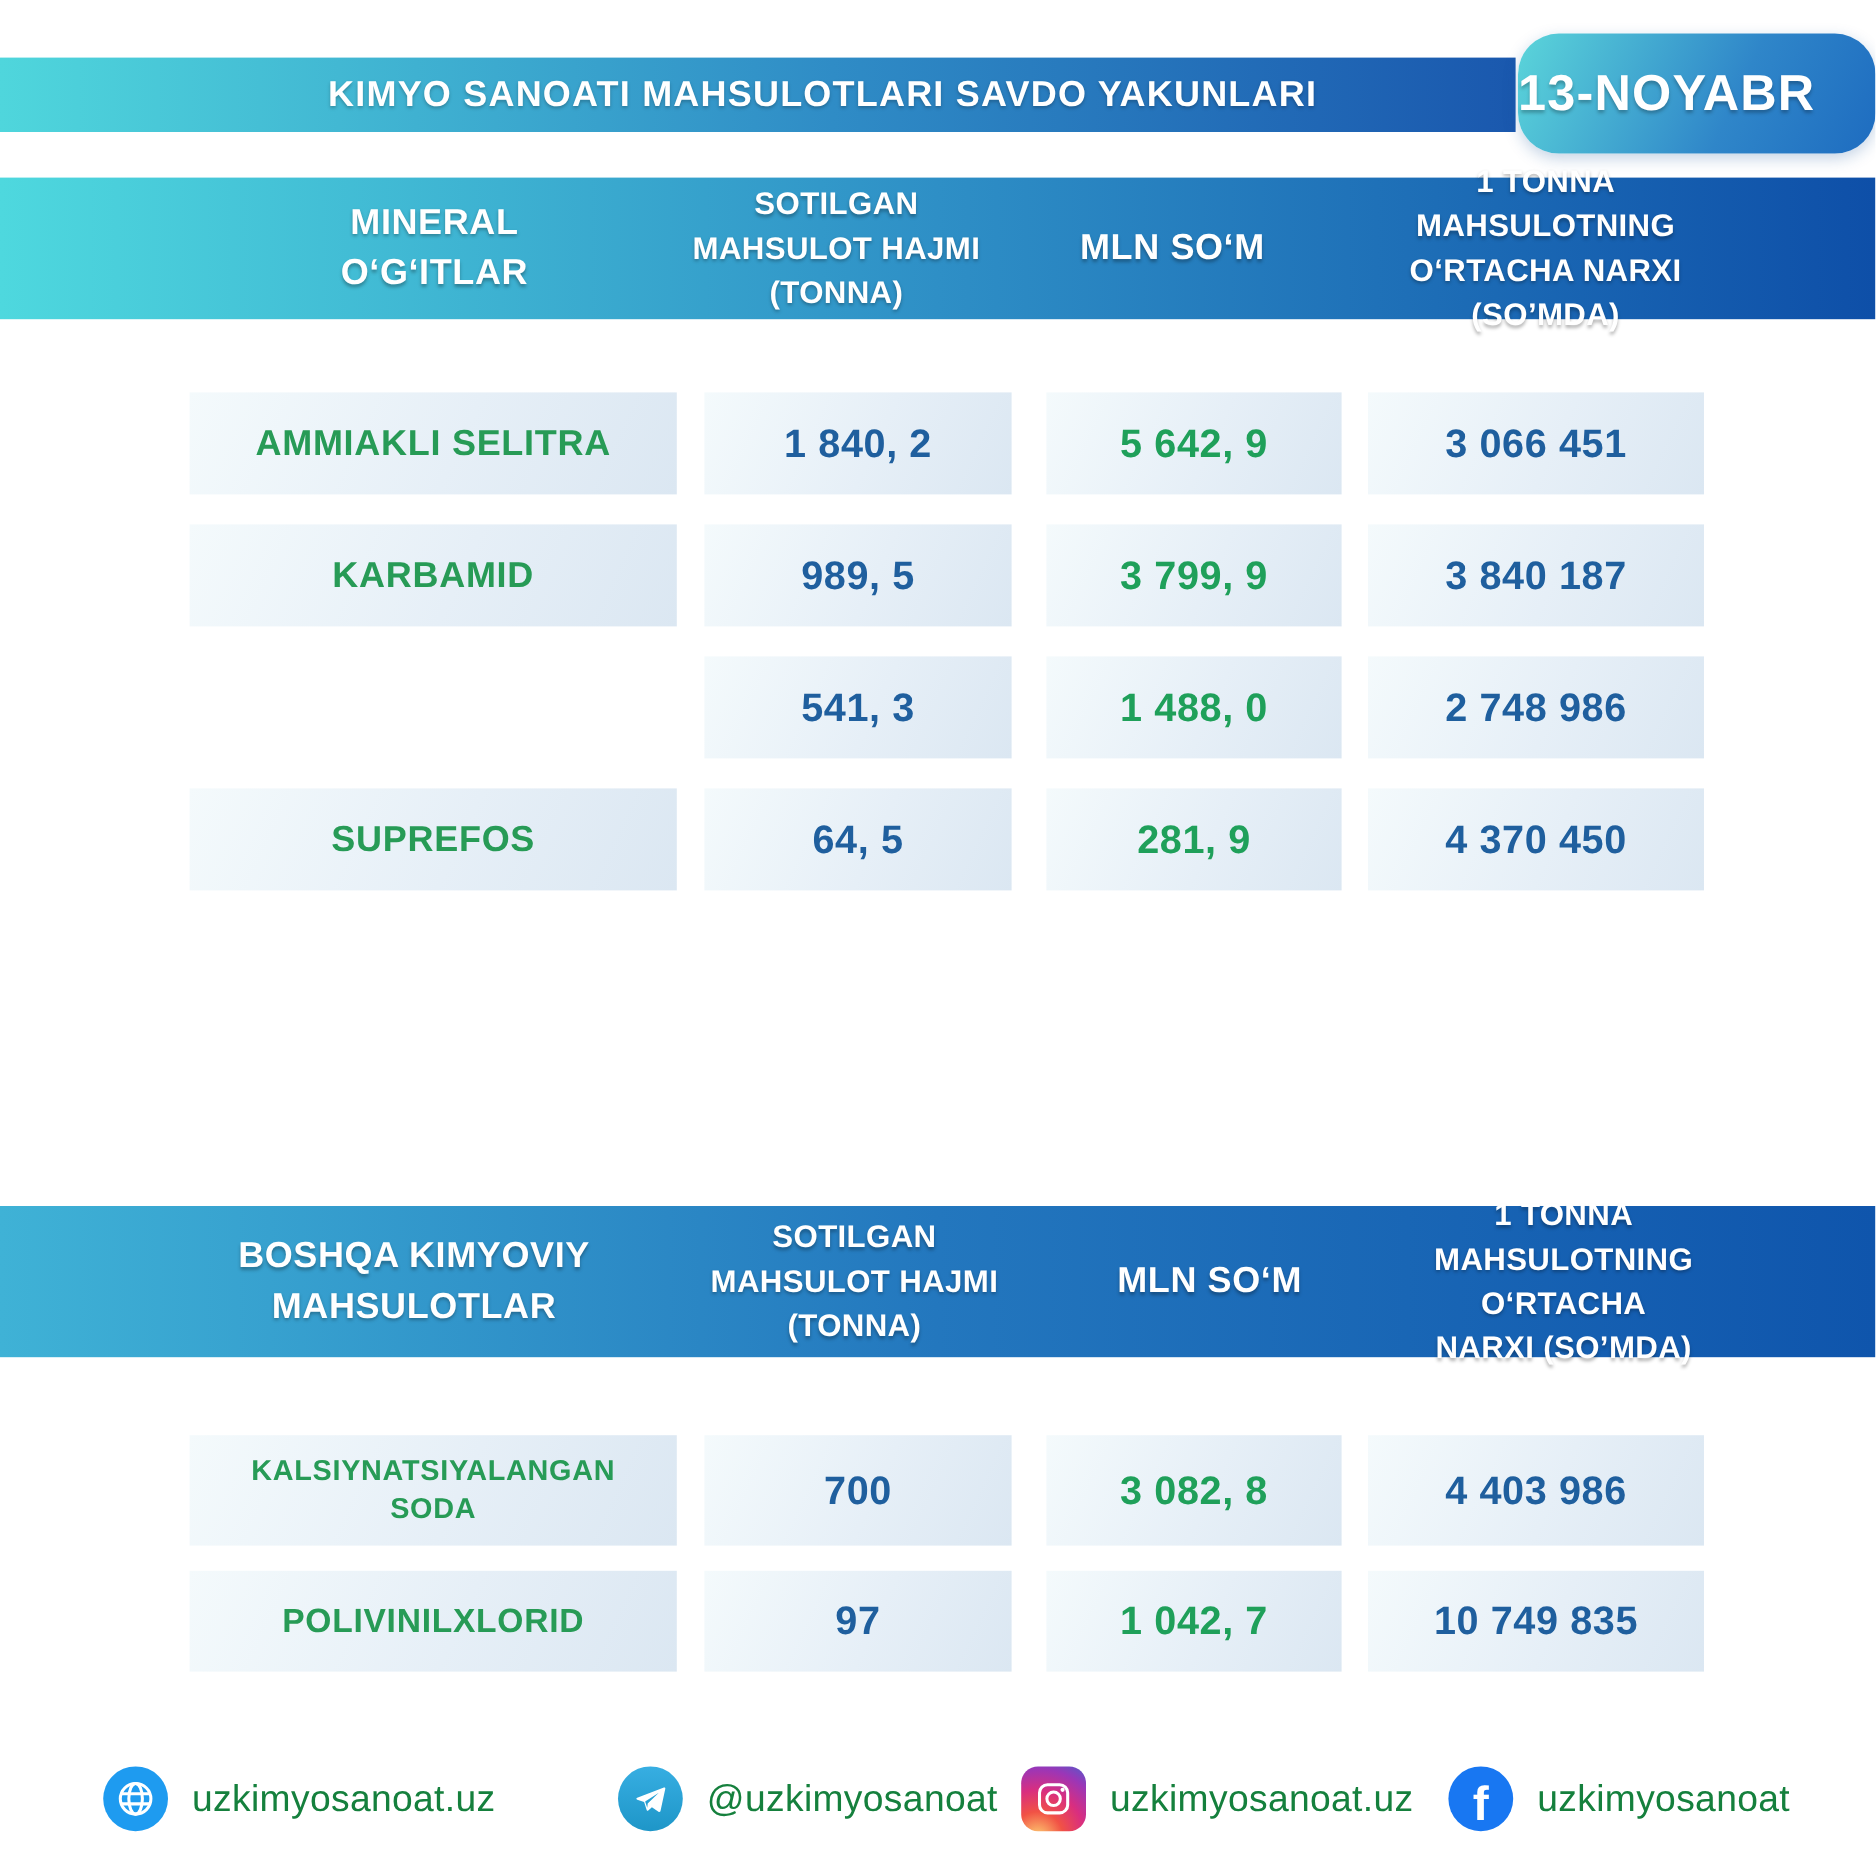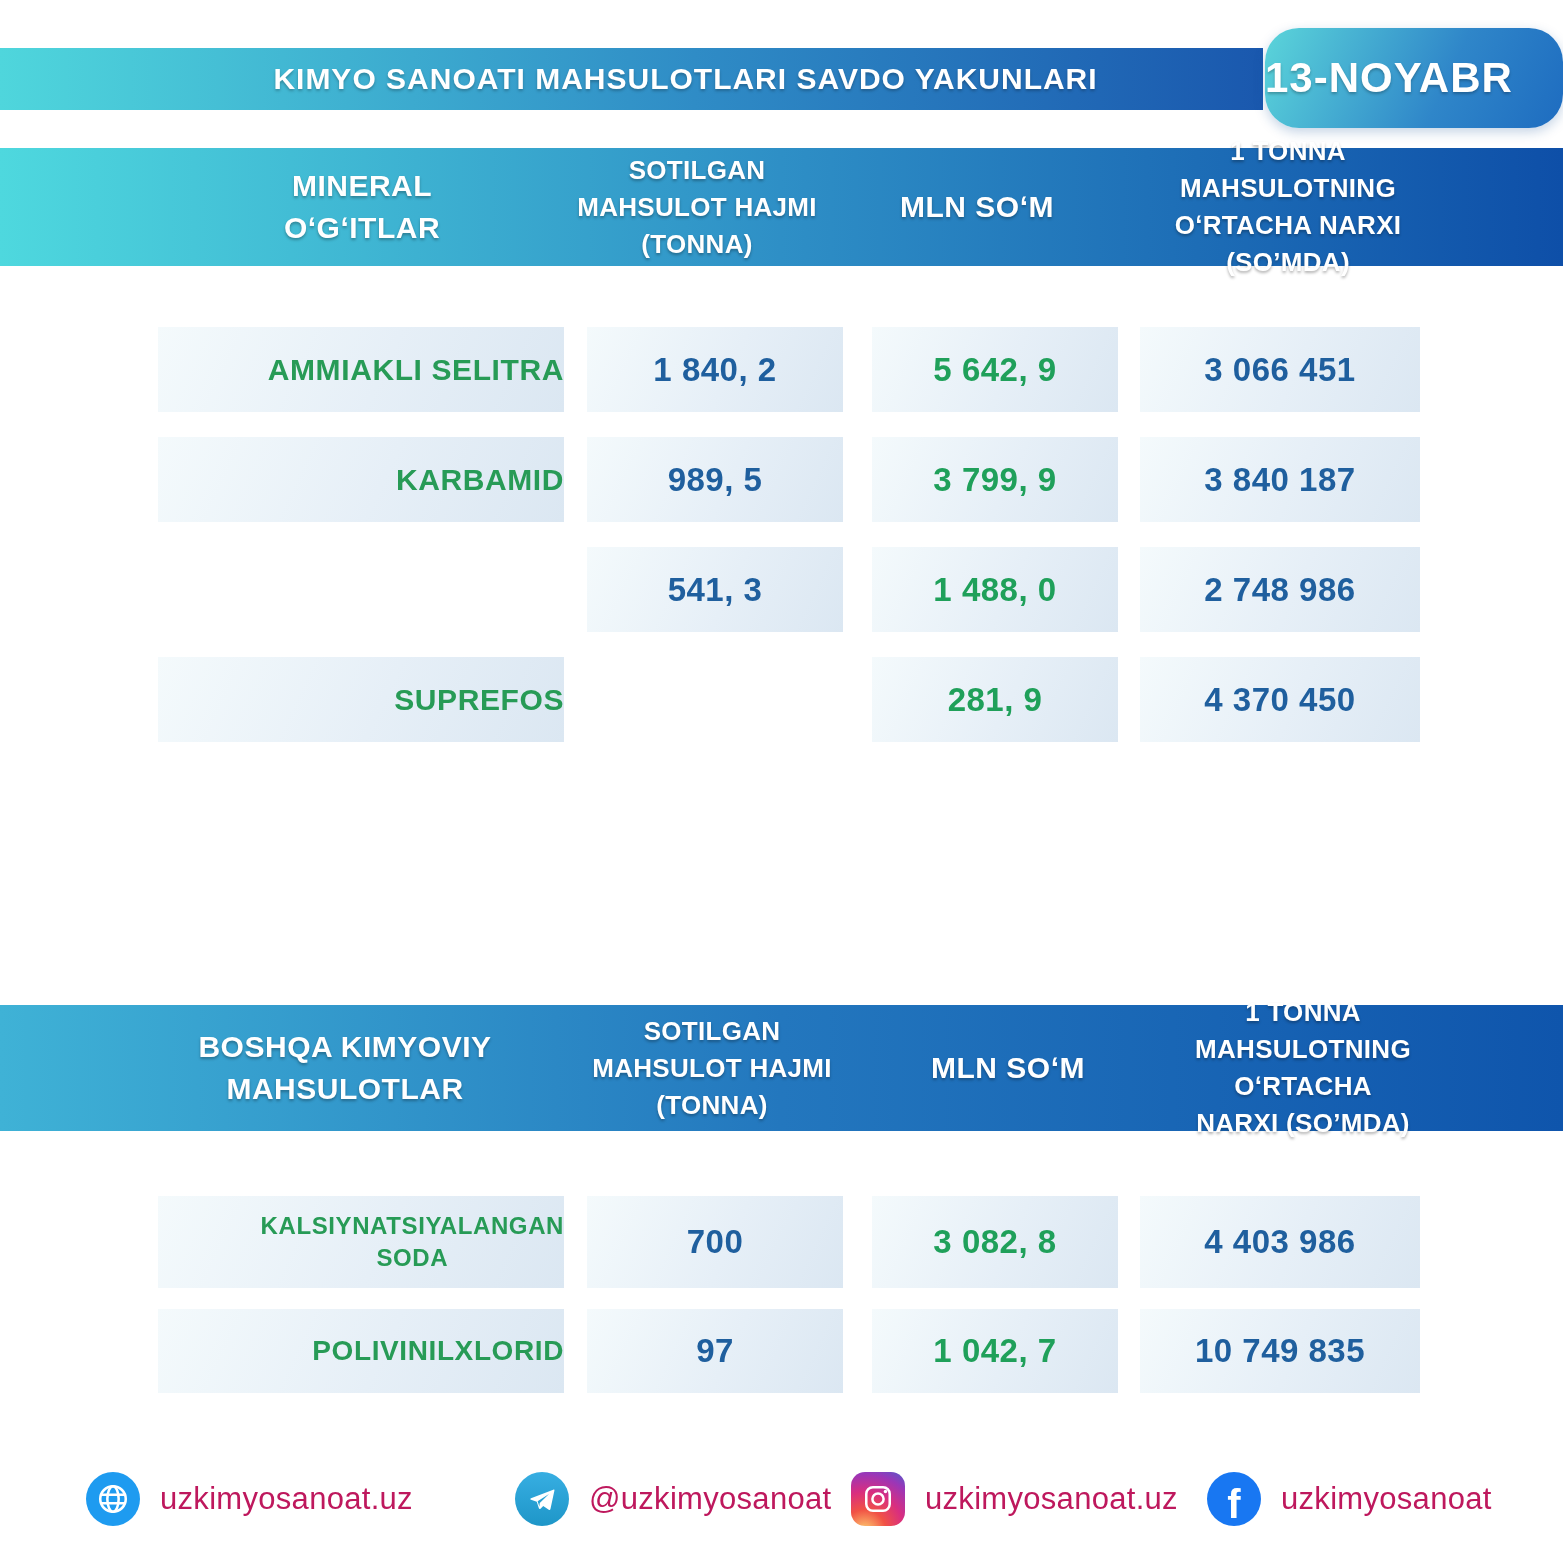--- a/index.html
+++ b/index.html
@@ -57,36 +57,36 @@
   .tbl-2 { top:1196px; }
   .row { position:relative; width:100%; }
   .tbl-1 .row { height:85px; margin-bottom:25px; }
   .tbl-2 .row-a { height:92px; margin-bottom:21px; }
   .tbl-2 .row-b { height:84px; }
   .cell {
     position:absolute; top:0; height:100%;
     background:linear-gradient(115deg,#f4fafc 0%,#e6eff7 55%,#dbe7f2 100%);
     display:flex; align-items:center; justify-content:center; text-align:center;
   }
-  .c1 { left:158px; width:406px;justify-content:flex-end; }
+  .c1 { left:158px; width:406px; }
   .c2 { left:587px; width:256px; }
   .c3 { left:872px; width:246px; }
   .c4 { left:1140px; width:280px; }
   .name  { color:#279B56; font-weight:bold; font-size:30px; letter-spacing:0.6px; }
   .name-sm { font-size:24px; line-height:32px; white-space:pre-line; }
   .num-b { color:#1F5F9E; font-weight:bold; font-size:33px; letter-spacing:0.5px; }
   .num-g { color:#1FA05A; font-weight:bold; font-size:33px; letter-spacing:0.5px; }
 
   
   .footer-item {
     position:absolute; top:1470px; height:58px;
     display:flex; align-items:center; gap:20px;
   }
   .f-web { left:86px; } .f-tg { left:515px; } .f-ig { left:851px; } .f-fb { left:1207px; }
-  .footer-item .handle { color:#be185d; font-size:31px; letter-spacing:0.3px; }
+  .footer-item .handle { color:#15803d; font-size:31px; letter-spacing:0.3px; }
   .icon-circle {
     width:54px; height:54px; border-radius:50%;
     display:flex; align-items:center; justify-content:center; flex:0 0 auto;
   }
   .globe-bg { background:#1E9BF0; }
   .tg-bg { background:linear-gradient(180deg,#37AEE2 0%,#1E96C8 100%); }
   .fb-bg { background:#1877F2; }
   .ig-bg {
     width:54px; height:54px; border-radius:14px; flex:0 0 auto;
     background:radial-gradient(circle at 25% 110%, #FED373 0%, #F15245 30%, #D92E7F 55%, #9B36B7 80%, #515BCA 100%);
@@ -155,20 +155,23 @@
           <span class="num-g">1 488, 0</span>
         </div>
       <div class="cell c4">
           <span class="num-b">2 748 986</span>
         </div>
     </div>
     <div class="row">
       <div class="cell c1">
           <span class="name">SUPREFOS</span>
         </div>
+      <div class="cell c2">
+          <span class="num-b">64, 5</span>
+        </div>
       <div class="cell c3">
           <span class="num-g">281, 9</span>
         </div>
       <div class="cell c4">
           <span class="num-b">4 370 450</span>
         </div>
     </div>
   </div>
 
   <div class="band band-2">

